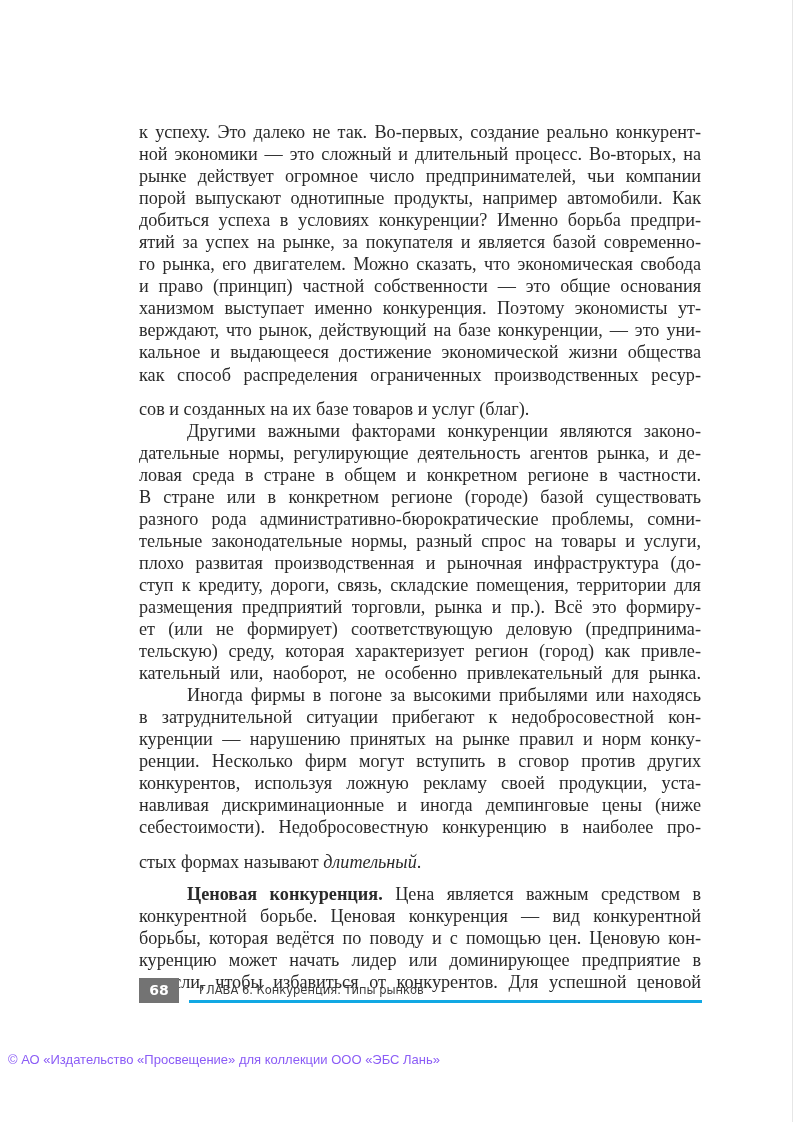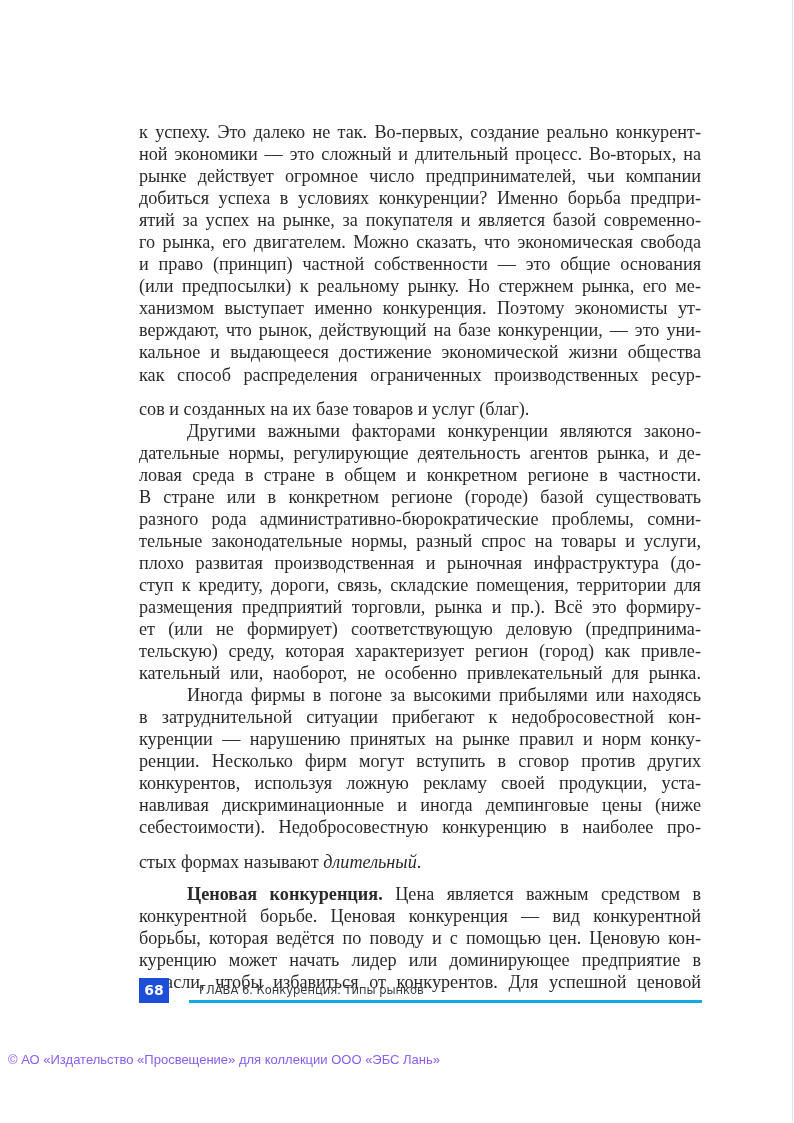--- a/index.html
+++ b/index.html
@@ -6,41 +6,41 @@
   body { width:794px; height:1123px; position:relative; overflow:hidden; }
   .page-border { position:absolute; left:0; top:0; width:793px; height:1122px; border-right:1px solid #e6e6e6; box-sizing:border-box; }
   .body-text { position:absolute; left:139px; top:121px; width:562px; font-family:"Liberation Serif","DejaVu Serif",serif; font-size:18.2px; color:#2a2a2a; }
   .line { display:block; height:22.05px; line-height:22.05px; text-align:justify; text-align-last:justify; white-space:nowrap; overflow:visible; }
   .line.last { text-align-last:left;margin-top:12px; }
   .line.indent { padding-left:48px; }
   .gap { height:10px; }
   .bold { font-weight:bold; }
   .ital { font-style:italic; }
   .footer-bar { position:absolute; left:139px; top:978px; width:563px; height:26px; }
-  .page-num { position:absolute; left:0; top:0; width:30px; height:25px; background:#1d4ed8; color:#fff; font-family:"DejaVu Sans","Liberation Sans",sans-serif; font-weight:bold; font-size:14px; line-height:25px; text-align:center; }
+  .page-num { position:absolute; left:0; top:0; width:40px; height:25px; background:#737373; color:#fff; font-family:"DejaVu Sans","Liberation Sans",sans-serif; font-weight:bold; font-size:14px; line-height:25px; text-align:center; }
   .chapter { position:absolute; left:60px; top:0; height:22px; line-height:24px; font-family:"DejaVu Sans","Liberation Sans",sans-serif; font-size:11.5px; color:#3a3a3a; }
   .rule { position:absolute; left:50px; top:22px; width:513px; height:3px; background:#12a8e3; }
   .copyright { position:absolute; left:8px; top:1052px; font-family:"Liberation Sans","DejaVu Sans",sans-serif; font-size:13px; color:#8b5cf6; }
 </style>
 </head>
 <body>
 
 <div class="page-border"></div>
 
 <div class="body-text">
 
   <div>
     <span class="line">к успеху. Это далеко не так. Во-первых, создание реально конкурент-</span>
     <span class="line">ной экономики — это сложный и длительный процесс. Во-вторых, на</span>
     <span class="line">рынке действует огромное число предпринимателей, чьи компании</span>
+    <span class="line">порой выпускают однотипные продукты, например автомобили. Как</span>
     <span class="line">добиться успеха в условиях конкуренции? Именно борьба предпри-</span>
     <span class="line">ятий за успех на рынке, за покупателя и является базой современно-</span>
     <span class="line">го рынка, его двигателем. Можно сказать, что экономическая свобода</span>
     <span class="line">и право (принцип) частной собственности — это общие основания</span>
-    <span class="line">(или предпосылки) к реальному рынку. Но стержнем рынка, его ме-</span>
     <span class="line">ханизмом выступает именно конкуренция. Поэтому экономисты ут-</span>
     <span class="line">верждают, что рынок, действующий на базе конкуренции, — это уни-</span>
     <span class="line">кальное и выдающееся достижение экономической жизни общества</span>
     <span class="line">как способ распределения ограниченных производственных ресур-</span>
     <span class="line last">сов и созданных на их базе товаров и услуг (благ).</span>
   </div>
 
   <div>
     <span class="line indent">Другими важными факторами конкуренции являются законо-</span>
     <span class="line">дательные нормы, регулирующие деятельность агентов рынка, и де-</span>

